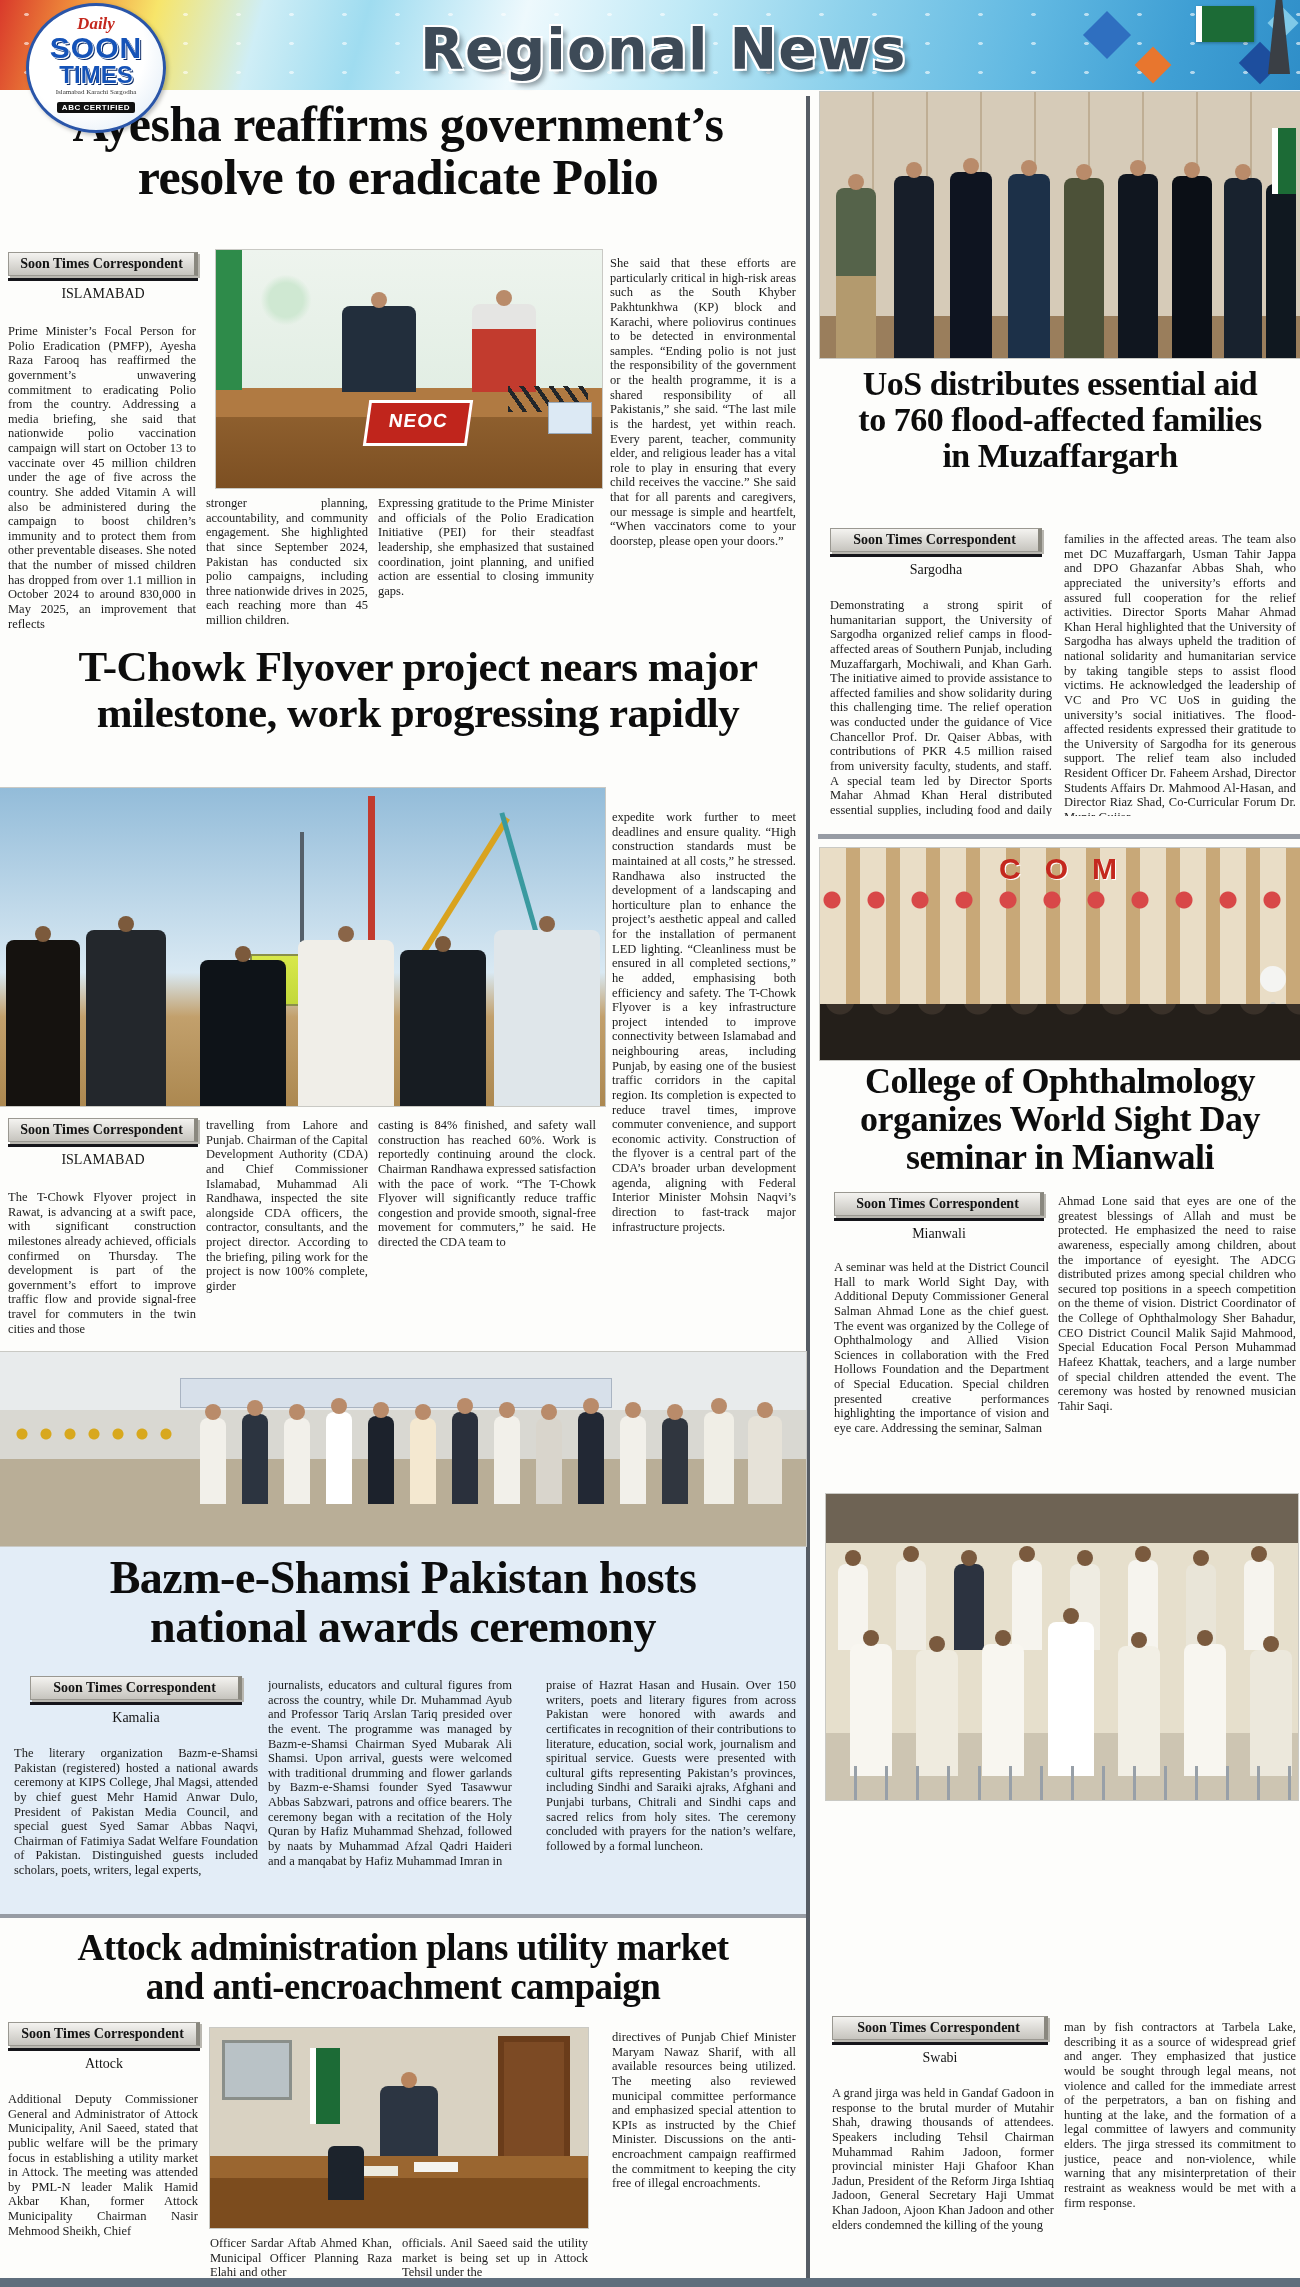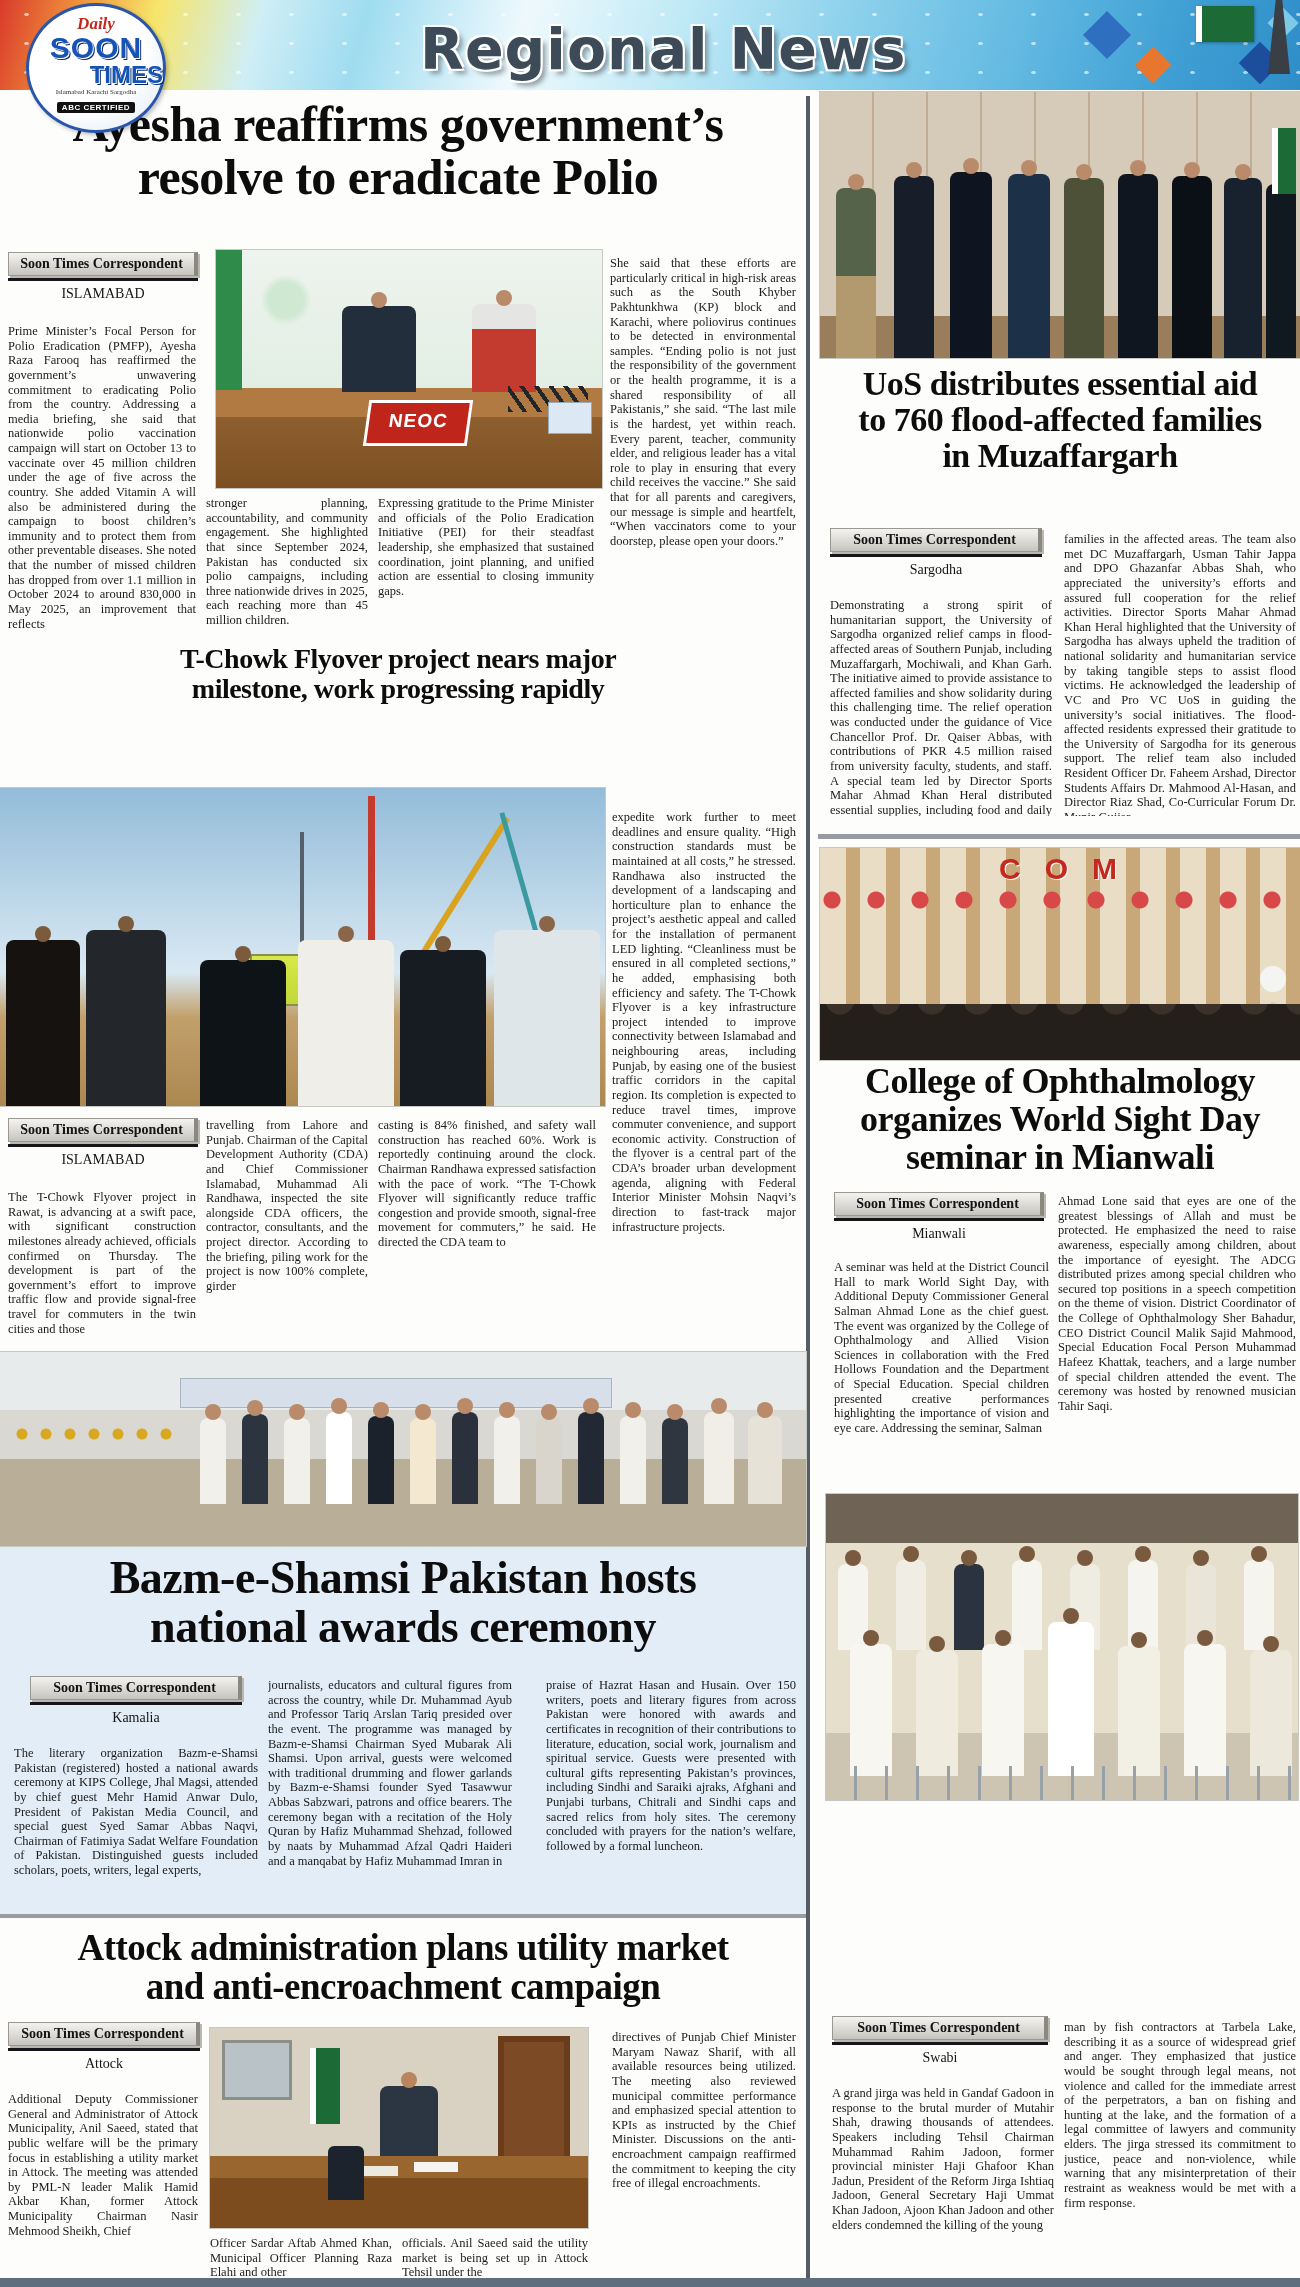--- a/index.html
+++ b/index.html
@@ -14,21 +14,21 @@
        background-image:radial-gradient(rgba(255,255,255,.85) 2px,transparent 3px);
        background-size:53px 29px;opacity:.7;}
   .diamond{position:absolute;transform:rotate(45deg);}
   #logo{left:26px;top:3px;width:134px;height:124px;border-radius:50%;
         background:radial-gradient(circle at 40% 35%,#ffffff 55%,#d7e6f4 100%);
         border:3px solid #2a55a8;text-align:center;z-index:5;box-shadow:2px 2px 4px rgba(0,0,0,.25);}
   #logo .daily{font-style:italic;font-weight:bold;color:#c4281e;font-size:17px;margin-top:8px;}
   #logo .soon{font-family:"Liberation Sans",sans-serif;font-weight:bold;color:#1553b8;font-size:30px;
         line-height:.95;letter-spacing:1px;text-shadow:1px 1px 0 #fff,2px 2px 0 #0a2a66;}
   #logo .times{font-family:"Liberation Sans",sans-serif;font-weight:bold;color:#1553b8;font-size:24px;
-        line-height:1;text-shadow:1px 1px 0 #fff,2px 2px 0 #0a2a66;text-align:right;}
+        line-height:1;text-shadow:1px 1px 0 #fff,2px 2px 0 #0a2a66;}
   #logo .cities{font-size:7px;color:#333;margin-top:1px;}
   #logo .cert{display:inline-block;background:#111;color:#fff;font-family:"Liberation Sans",sans-serif;
         font-size:8px;font-weight:bold;padding:1px 5px;border-radius:2px;margin-top:1px;letter-spacing:.5px;}
   #title{left:420px;top:16px;width:720px;text-align:left;
         font-family:"DejaVu Sans",sans-serif;font-weight:bold;font-size:57px;color:#3d4a57;
         letter-spacing:1px;
         text-shadow:-2px -2px 0 #fff,2px -2px 0 #fff,-2px 2px 0 #fff,2px 2px 0 #fff,5px 5px 5px rgba(40,50,60,.45);}
   .flagstripe{background:linear-gradient(90deg,#ffffff 0 6px,#1c6b36 6px);}
   
   .hl{font-weight:600;text-align:center;line-height:1.06;color:#0d0d0d;letter-spacing:-.5px;}
@@ -125,21 +125,21 @@
     <div>in Muzaffargarh</div>
   </div>
   <div class="abs byline" style="left:830px;top:528px;width:212px;">
     <div class="bx">Soon Times Correspondent</div>
     <div class="ln"></div>
     <div class="city">Sargodha</div>
   </div>
   <div class="abs body-col" style="left:830px;top:598px;width:222px;height:218px;">Demonstrating a strong spirit of humanitarian support, the University of Sargodha organized relief camps in flood-affected areas of Southern Punjab, including Muzaffargarh, Mochiwali, and Khan Garh. The initiative aimed to provide assistance to affected families and show solidarity during this challenging time. The relief operation was conducted under the guidance of Vice Chancellor Prof. Dr. Qaiser Abbas, with contributions of PKR 4.5 million raised from university faculty, students, and staff. A special team led by Director Sports Mahar Ahmad Khan Heral distributed essential supplies, including food and daily necessities, to approximately 760</div>
   <div class="abs body-col" style="left:1064px;top:532px;width:232px;height:284px;">families in the affected areas. The team also met DC Muzaffargarh, Usman Tahir Jappa and DPO Ghazanfar Abbas Shah, who appreciated the university’s efforts and assured full cooperation for the relief activities. Director Sports Mahar Ahmad Khan Heral highlighted that the University of Sargodha has always upheld the tradition of national solidarity and humanitarian service by taking tangible steps to assist flood victims. He acknowledged the leadership of VC and Pro VC UoS in guiding the university’s social initiatives. The flood-affected residents expressed their gratitude to the University of Sargodha for its generous support. The relief team also included Resident Officer Dr. Faheem Arshad, Director Students Affairs Dr. Mahmood Al-Hasan, and Director Riaz Shad, Co-Curricular Forum Dr. Munir Gujjar.</div>
 
-  <div class="abs hl" style="left:0;top:644px;width:796px;font-size:28px;">
+  <div class="abs hl" style="left:0;top:644px;width:796px;font-size:43px;padding-left:20px;">
     <div>T-Chowk Flyover project nears major</div>
     <div>milestone, work progressing rapidly</div>
   </div>
 
   <div class="abs photo" style="left:0;top:788px;width:605px;height:318px;
        background:linear-gradient(180deg,#93bcd9 0%,#d9e9f3 58%,#c2a06c 72%,#ac8850 100%);">
     <div class="abs" style="left:368px;top:8px;width:7px;height:152px;background:#c23b2e;"></div>
     <div class="abs" style="left:462px;top:18px;width:6px;height:160px;background:#d9a31f;transform:rotate(32deg);"></div>
     <div class="abs" style="left:520px;top:22px;width:5px;height:150px;background:#3a9aa0;transform:rotate(-16deg);"></div>
     <div class="abs" style="left:300px;top:44px;width:4px;height:110px;background:#55606a;"></div>

